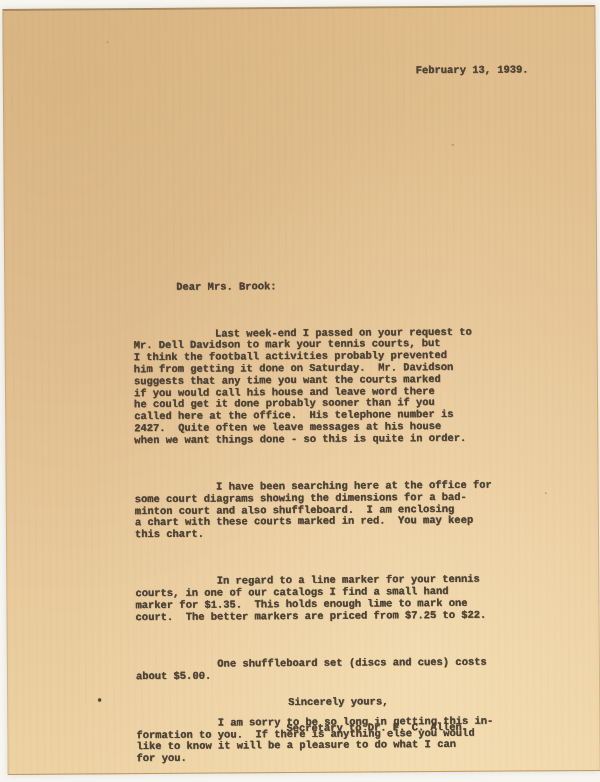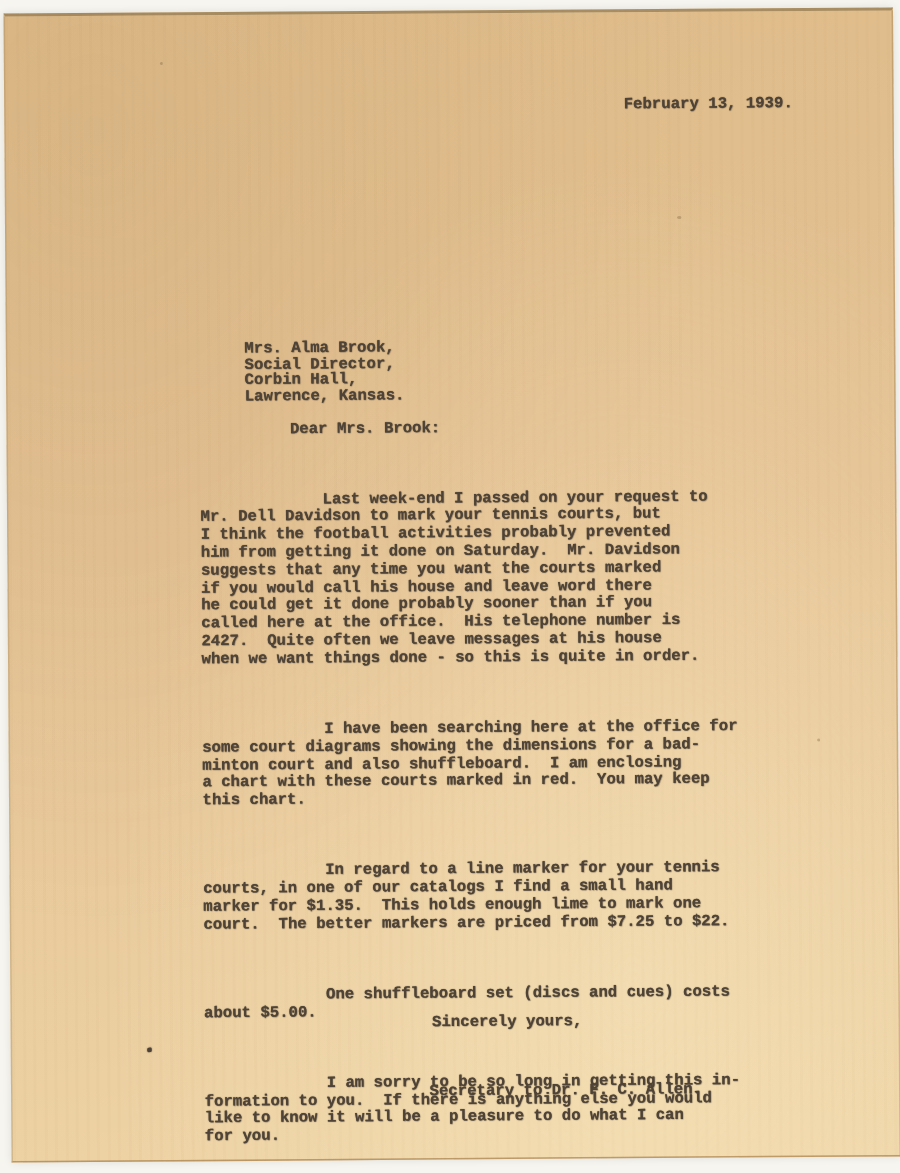--- a/index.html
+++ b/index.html
@@ -42,25 +42,25 @@
     white-space: pre;
     font-size: 10.45px;
     line-height: 11.8px;
     font-weight: 700;
     color: #4e4336;
     text-shadow: 0 0 0.7px rgba(78,67,54,0.85), 0.4px 0.4px 0.6px rgba(95,80,60,0.45);
     letter-spacing: 0;
   }
   .date-line      { left: 412px; top: 57px; }
   .recipient      { left: 158px; top: 218px; line-height: 10.5px; }
-  .salutation     { left: 172px; top: 272px; padding-left: 16px; }
+  .salutation     { left: 155px; top: 272px; padding-left: 16px; }
   .letter-body    { left: 128px; top: 295px; width: 370px; }
   .letter-body p  { margin: 0 0 11.8px 0; white-space: pre; }
   .letter-body p:last-child { margin-bottom: 0; }
-  .closing        { left: 280px; top: 668px; }
+  .closing        { left: 280px; top: 688px; }
   .signature-line { left: 278px; top: 714px; }
   .ink-dot {
     position: absolute;
     left: 90px;
     top: 688px;
     width: 3px;
     height: 3px;
     background: #4e4236;
     border-radius: 1px;
     box-shadow: 0 0 1px rgba(78,66,54,0.8);
@@ -77,24 +77,20 @@
   .speck-3 { left: 538px; top: 485px; }
 </style>
 </head>
 <body>
 
 <div class="scan-frame">
   <div class="paper">
 
     <div class="typed date-line">February 13, 1939.</div>
 
-    <div class="typed recipient">Mrs. Alma Brook,
-Social Director,
-Corbin Hall,
-Lawrence, Kansas.</div>
 
     <div class="typed salutation">Dear Mrs. Brook:</div>
 
     <div class="typed letter-body">
       <p>             Last week-end I passed on your request to
 Mr. Dell Davidson to mark your tennis courts, but
 I think the football activities probably prevented
 him from getting it done on Saturday.  Mr. Davidson
 suggests that any time you want the courts marked
 if you would call his house and leave word there

